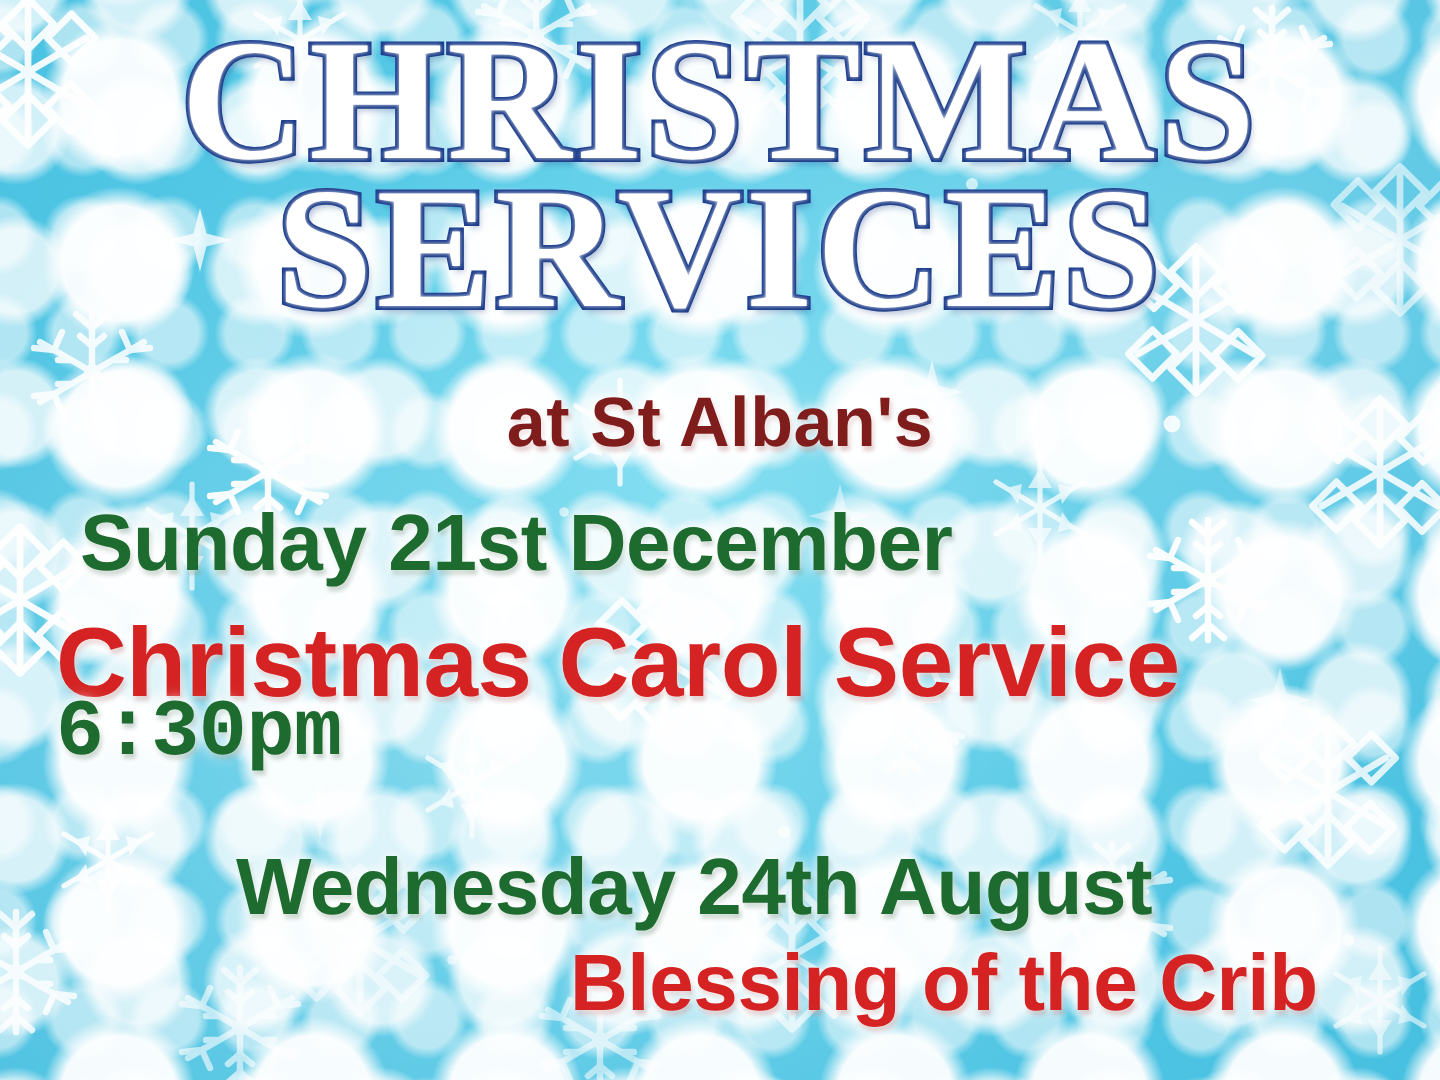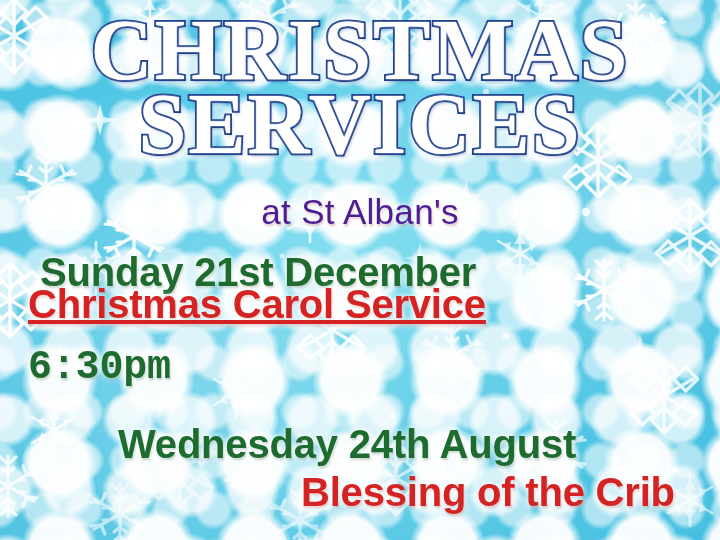--- a/index.html
+++ b/index.html
@@ -77,22 +77,22 @@
   .headline .l1 { font-size: 86px; }
   .headline .l2 { font-size: 86px; }
 
   .subtitle {
     position: absolute;
     left: 0;
     right: 0;
     top: 192px;
     text-align: center;
     font-size: 35px;
-    font-weight: 400;
-    color: #4c1d95;
+    font-weight: 700;
+    color: #7f1d1d;
     letter-spacing: 0.3px;
     text-shadow:
       0 0 5px rgba(255,255,255,0.95),
       0 0 10px rgba(255,255,255,0.75),
       1px 2px 2px rgba(140,20,20,0.35);
   }
 
   
   .body-lines {
     position: absolute;
@@ -115,24 +115,24 @@
       1px 2px 2px rgba(12,60,25,0.32);
   }
   .red {
     color: #d42322;
     text-shadow:
       0 0 5px rgba(255,255,255,0.95),
       0 0 9px rgba(255,255,255,0.65),
       1px 2px 2px rgba(140,20,20,0.32);
   }
   .ev1-date { position:absolute; left: 40px;  top: 0px;   font-size: 40px; }
-  .ev1-name { position:absolute; left: 28px;  top: 32px;  font-size: 40px; text-decoration: underline; }
+  .ev1-name { position:absolute; left: 28px;  top: 56px;  font-size: 49px; }
   .ev1-time { position:absolute; left: 28px;  top: 96px;  font-size: 40px; font-family: Liberation Mono, monospace; }
   .ev2-date { position:absolute; left: 118px; top: 172px; font-size: 40px; }
-  .ev2-name { position:absolute; left: 285px; top: 220px; font-size: 40px; margin-left: 16px; }
+  .ev2-name { position:absolute; left: 285px; top: 220px; font-size: 40px; }
   .ev3-clip { position:absolute; left: 300px; top: 272px; font-size: 40px; }
 
   .cut-row {
     position: absolute;
     left: 0;
     top: 524px;
     width: 720px;
     height: 16px;
     overflow: hidden;
   }

